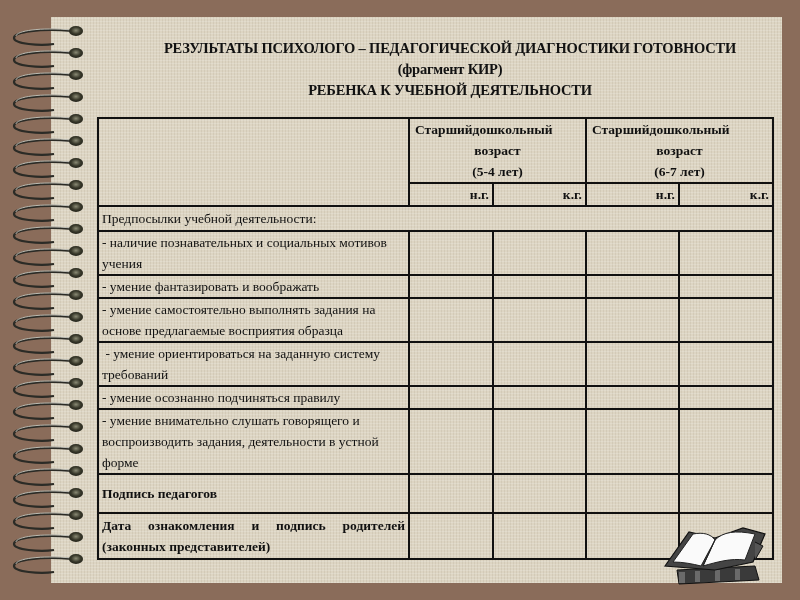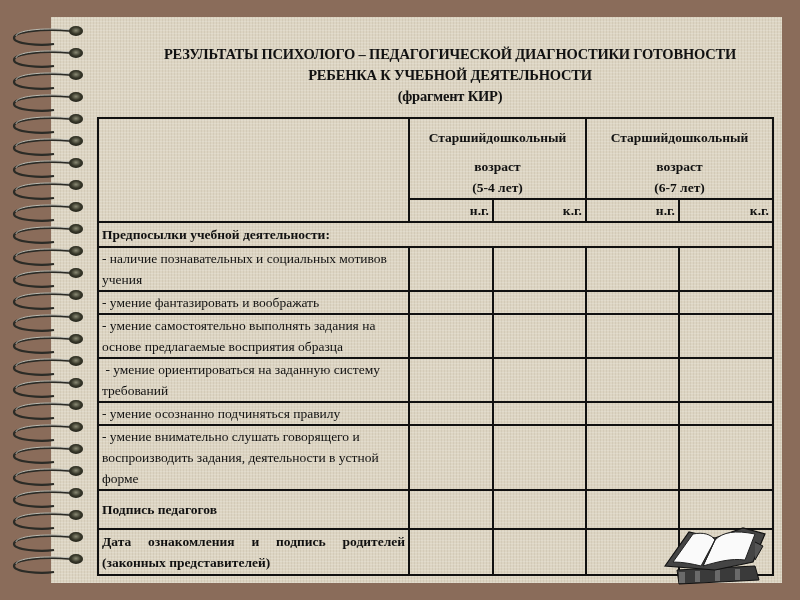--- a/index.html
+++ b/index.html
@@ -10,37 +10,37 @@
     }
     .paper {
       position: absolute; left: 51px; top: 17px; width: 731px; height: 566px;
       background-color: #ddd5c3;
       background-image:
         repeating-linear-gradient(0deg, rgba(255,255,255,0.16) 0 1px, rgba(0,0,0,0) 1px 3px),
         repeating-linear-gradient(90deg, rgba(120,105,80,0.10) 0 1px, rgba(0,0,0,0) 1px 3px);
     }
     .spiral { position: absolute; left: 0; top: 0; width: 90px; height: 600px; }
     .title {
-      position: absolute; left: 100px; top: 44px; width: 700px; text-align: center;
+      position: absolute; left: 100px; top: 38px; width: 700px; text-align: center;
       font-weight: bold; font-size: 14.5px; line-height: 21px; color: #111;
       letter-spacing: -0.2px;
     }
     .title div { white-space: nowrap; }
     table.diag {
       position: absolute; left: 97px; top: 117px; width: 675px;
       border-collapse: collapse; table-layout: fixed; color: #111;
     }
     table.diag td {
       border: 2px solid #111; padding: 0 3px; vertical-align: middle;
       font-size: 13.5px; line-height: 21px;
     }
     .hdr-age { text-align: center; font-weight: bold; font-size: 14px; line-height: 21px; padding-top: 2px; }
-    .hdr-age .line1 { display: flex; justify-content: center; padding: 8px 2px; }
+    .hdr-age .line1 { display: flex; justify-content: flex-start; padding: 0 2px; }
     .sub { text-align: right; font-weight: bold; font-size: 11px; height: 17px; }
-    .section { font-weight: bold; font-size: 16px; margin-top: 8px; }
+    .section { font-weight: normal; font-size: 16px; margin-top: 8px; }
     .item { font-size: 13.5px; border-radius: 13px; }
     .bold-item { font-weight: bold; font-size: 13.5px; }
     .justify { text-align: justify; text-align-last: left; }
     .book { position: absolute; left: 655px; top: 510px; width: 120px; height: 80px; }
   </style>
 </head>
 <body>
 
 <div class="paper"></div>
 
@@ -78,22 +78,22 @@
   <use href="#ringset" y="418"></use>
   <use href="#ringset" y="440"></use>
   <use href="#ringset" y="462"></use>
   <use href="#ringset" y="484"></use>
   <use href="#ringset" y="506"></use>
   <use href="#ringset" y="528"></use>
 </svg>
 
 <div class="title">
   <div>РЕЗУЛЬТАТЫ  ПСИХОЛОГО – ПЕДАГОГИЧЕСКОЙ ДИАГНОСТИКИ ГОТОВНОСТИ</div>
+  <div>(фрагмент КИР)</div>
   <div>РЕБЕНКА К УЧЕБНОЙ ДЕЯТЕЛЬНОСТИ</div>
-  <div>(фрагмент КИР)</div>
 </div>
 
 <table class="diag">
   <colgroup>
     <col style="width:311px">
       <col style="width:84px">
       <col style="width:93px">
       <col style="width:93px">
       <col style="width:94px">
   </colgroup>

